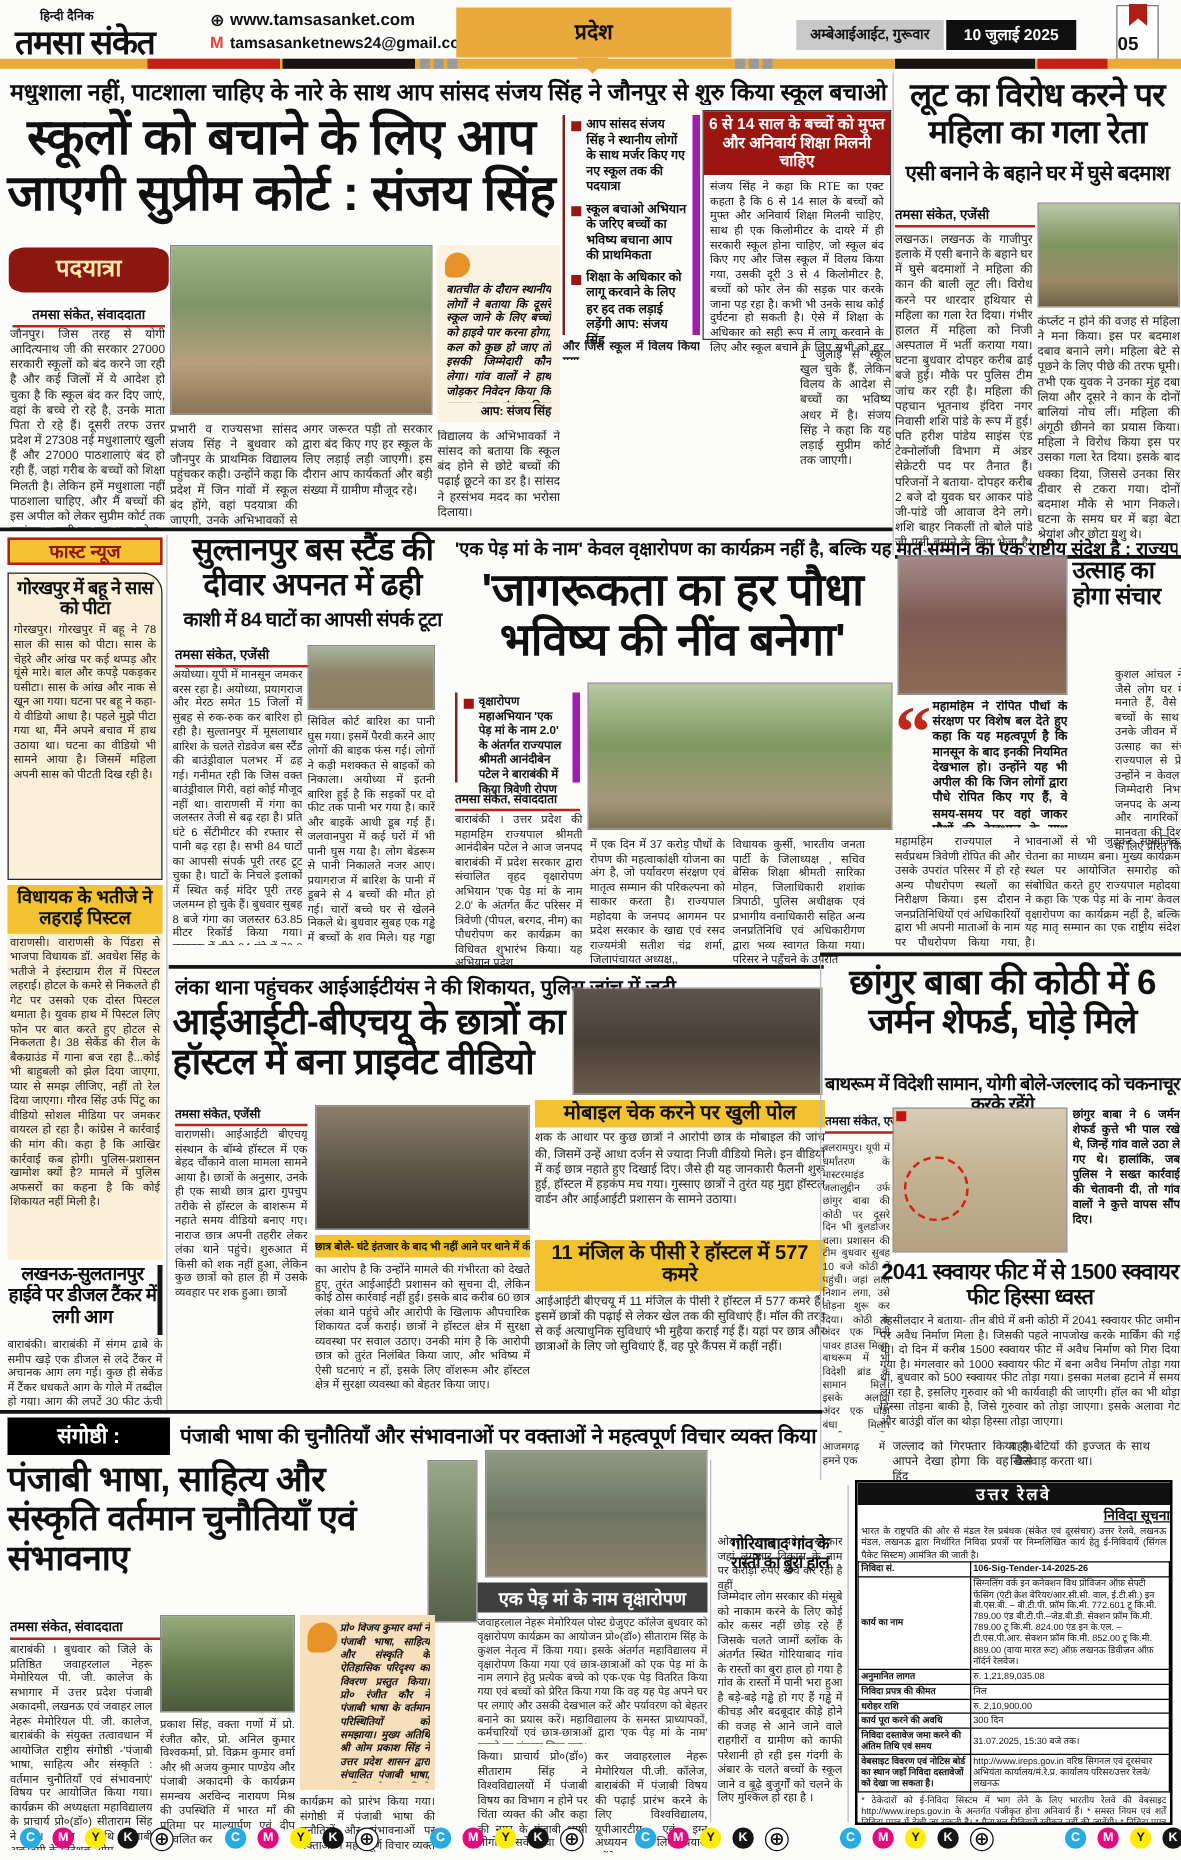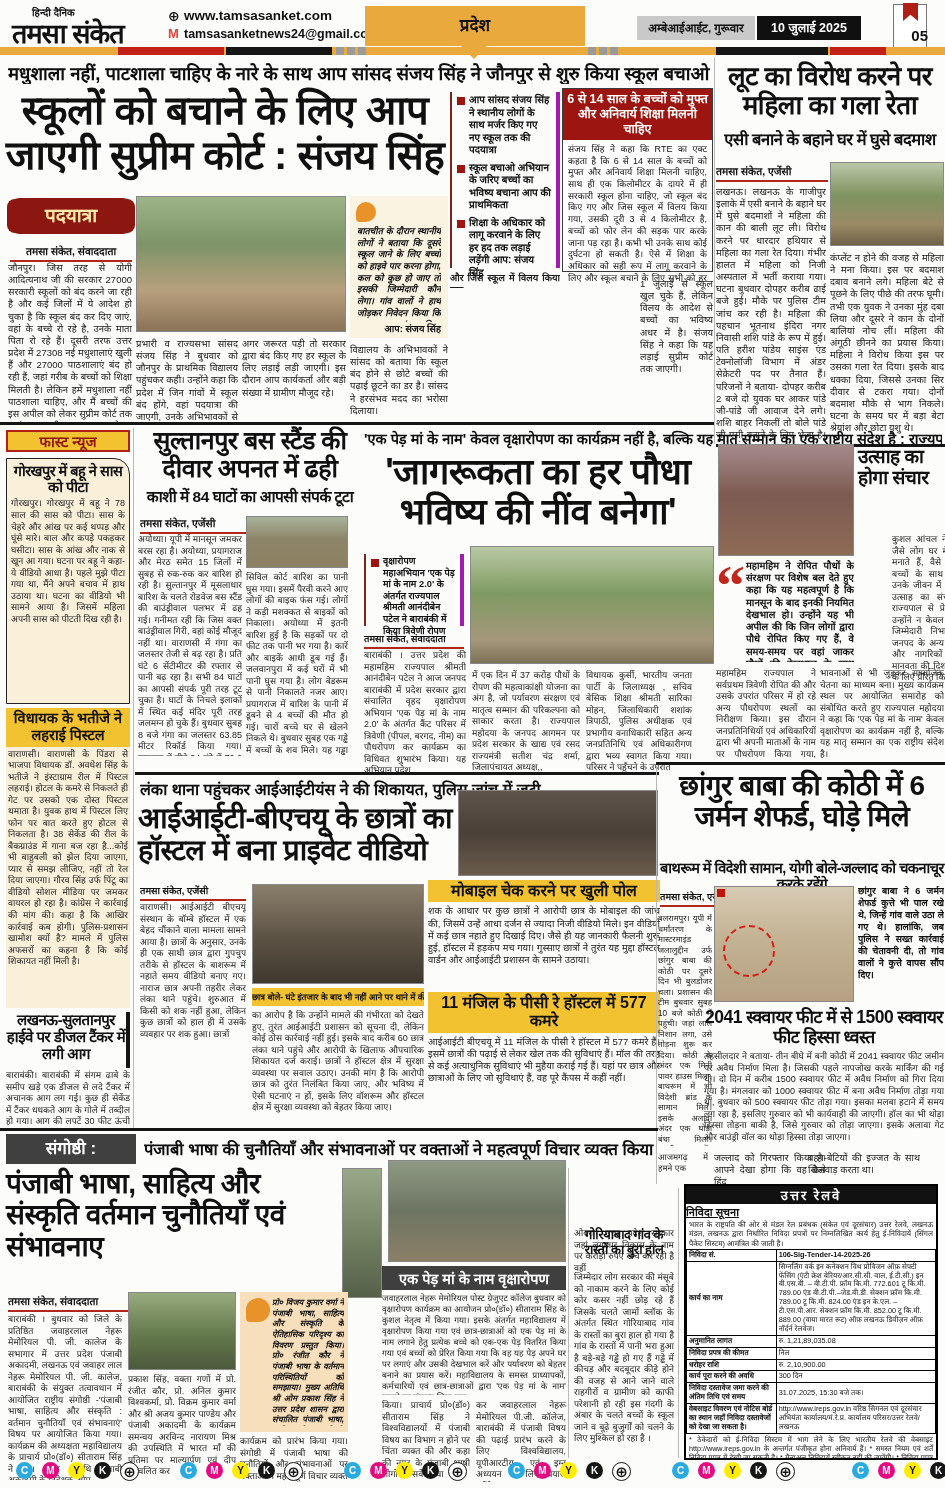--- a/index.html
+++ b/index.html
@@ -8,21 +8,21 @@
   .abs{position:absolute;box-sizing:border-box;}
   .rule{position:absolute;background:#151515;}
   .vsep{position:absolute;background:#b9b9b9;width:1px;}
   .hl{font-weight:800;color:#101010;text-align:center;line-height:1.12;letter-spacing:-.5px;}
   .body-txt{font-size:9.5px;line-height:1.28;text-align:justify;color:#1c1c1c;overflow:hidden;}
   .byline{font-weight:700;font-size:10.5px;color:#111;border-bottom:2px solid #b2271c;padding-bottom:2px;white-space:nowrap;overflow:hidden;}
   .strap{font-weight:800;color:#0d0d0d;white-space:nowrap;overflow:hidden;}
   .ph{position:absolute;box-sizing:border-box;border:1px solid #888;}
   .kickbox{background:#8c1710;border-radius:9px;color:#ffe9a8;font-weight:800;text-align:center;
            box-shadow:-4px 0 0 -1px #8c1710,4px 0 0 -1px #8c1710;}
-  .bullets{border-left:2px solid #7e241b;border-right:4px solid #a21caf;padding:2px 5px;}
+  .bullets{border-left:2px solid #7e241b;border-right:6px solid #a21caf;padding:2px 5px;}
   .b-item{display:flex;gap:4px;margin-bottom:5px;font-size:10px;font-weight:700;line-height:1.25;text-align:left;}
   .b-sq{flex:0 0 8px;height:8px;background:#9c1510;margin-top:3px;}
   .rtebox{border:1px solid #3a3a3a;background:#fff;}
   .rtebox .t{background:#9c1510;color:#fff;font-weight:800;font-size:12.5px;text-align:center;line-height:1.2;padding:3px 2px;}
   .rtebox .b{padding:4px 5px;font-size:9px;line-height:1.3;text-align:justify;overflow:hidden;}
   .qbox{background:#fbf3e1;padding:6px 7px 4px 7px;}
   .bub{position:absolute;width:20px;height:20px;border-radius:50% 50% 50% 4px;background:#e8922a;}
   .bub::after{content:"";position:absolute;left:2px;bottom:-6px;border:7px solid transparent;border-top-color:#e8922a;border-left-width:3px;}
   .q-txt{font-size:9px;font-weight:600;line-height:1.3;text-align:justify;font-style:italic;}
   .fastT{background:#f3c231;border:2px solid #b02018;color:#8e1710;font-weight:800;font-size:15px;text-align:center;}
@@ -51,21 +51,21 @@
     <div class="abs" style="left:168px;top:8px;font-size:14px;font-weight:800;">⊕</div>
     <div class="abs" style="left:184px;top:8px;font-size:13.5px;font-weight:800;">www.tamsasanket.com</div>
     <div class="abs" style="left:168px;top:26px;font-size:13px;font-weight:800;color:#ea4335;">M</div>
     <div class="abs" style="left:184px;top:27px;font-size:12.5px;font-weight:800;">tamsasanketnews24@gmail.com</div>
     <div class="abs" style="left:365px;top:6px;width:220px;height:40px;background:#e9a93d;font-size:17px;font-weight:800;text-align:center;line-height:40px;">प्रदेश</div>
     <div class="abs" style="left:461px;top:46px;width:0;height:0;border:13px solid transparent;border-top:13px solid #e9a93d;"></div>
     <div class="abs" style="left:637px;top:16px;width:118px;height:24px;background:#c9c9c9;font-size:11.5px;font-weight:800;text-align:center;line-height:24px;">अम्बेआईआईट, गुरूवार</div>
     <div class="abs" style="left:757px;top:16px;width:104px;height:24px;background:#101010;color:#fff;font-size:12.5px;font-weight:800;text-align:center;line-height:24px;">10 जुलाई 2025</div>
     <div class="abs" style="left:893px;top:4px;width:34px;height:44px;border:1px solid #777;background:#fff;">
       <div class="abs" style="left:9px;top:-2px;width:15px;height:18px;background:#b01f16;clip-path:polygon(0 0,100% 0,100% 100%,50% 65%,0 100%);"></div>
-      <div class="abs" style="left:0;top:22px;width:34px;text-align:right;font-size:15px;font-weight:800;">05</div>
+      <div class="abs" style="left:0;top:22px;width:34px;text-align:left;font-size:15px;font-weight:800;">05</div>
     </div>
 
     <div class="abs" style="left:0;top:47px;width:945px;height:8px;background:#e9a93d;">
       <div class="abs" style="left:118px;top:0;width:106px;height:8px;background:#c32017;"></div>
       <div class="abs" style="left:226px;top:0;width:106px;height:8px;background:#151515;"></div>
       <div class="abs" style="left:336px;top:0;width:8px;height:8px;background:#9a9a9a;"></div>
       <div class="abs" style="left:347px;top:0;width:8px;height:8px;background:#9a9a9a;"></div>
       <div class="abs" style="left:358px;top:0;width:8px;height:8px;background:#9a9a9a;"></div>
       <div class="abs" style="left:588px;top:0;width:8px;height:8px;background:#9a9a9a;"></div>
       <div class="abs" style="left:599px;top:0;width:8px;height:8px;background:#9a9a9a;"></div>
@@ -200,21 +200,21 @@
   <div class="abs cap" style="left:858px;top:886px;width:86px;height:130px;">छांगुर बाबा ने 6 जर्मन शेफर्ड कुत्ते भी पाल रखे थे, जिन्हें गांव वाले उठा ले गए थे। हालांकि, जब पुलिस ने सख्त कार्रवाई की चेतावनी दी, तो गांव वालों ने कुत्ते वापस सौंप दिए।</div>
   <div class="abs" style="left:704px;top:1008px;width:240px;height:140px;">
     <div class="hl" style="font-size:17.5px;">2041 स्क्वायर फीट में से 1500 स्क्वायर फीट हिस्सा ध्वस्त</div>
     <div class="body-txt" style="height:92px;margin-top:4px;font-size:9px;">तहसीलदार ने बताया- तीन बीघे में बनी कोठी में 2041 स्क्वायर फीट जमीन पर अवैध निर्माण मिला है। जिसकी पहले नापजोख करके मार्किंग की गई थी। दो दिन में करीब 1500 स्क्वायर फीट में अवैध निर्माण को गिरा दिया गया है। मंगलवार को 1000 स्क्वायर फीट में बना अवैध निर्माण तोड़ा गया था, बुधवार को 500 स्क्वायर फीट तोड़ा गया। इसका मलबा हटाने में समय लग रहा है, इसलिए गुरुवार को भी कार्यवाही की जाएगी। हॉल का भी थोड़ा हिस्सा तोड़ना बाकी है, जिसे गुरुवार को तोड़ा जाएगा। इसके अलावा गेट और बाउंड्री वॉल का थोड़ा हिस्सा तोड़ा जाएगा।</div>
   </div>
   <div class="abs body-txt" style="left:658px;top:1152px;width:50px;height:32px;font-size:8.5px;">आजमगढ़ में हमने एक</div>
   <div class="abs body-txt" style="left:714px;top:1152px;width:112px;height:32px;">जल्लाद को गिरफ्तार किया है। आपने देखा होगा कि वह कैसे हिंदू</div>
   <div class="abs body-txt" style="left:808px;top:1152px;width:112px;height:32px;">बहन-बेटियों की इज्जत के साथ खिलवाड़ करता था।</div>
 
   <div class="rule" style="left:0;top:1128px;width:658px;height:3px;"></div>
-  <div class="abs" style="left:6px;top:1134px;width:130px;height:30px;background:#404040;color:#fff;font-size:17px;font-weight:800;text-align:center;line-height:30px;">संगोष्ठी :</div>
+  <div class="abs" style="left:6px;top:1134px;width:130px;height:30px;background:#000000;color:#fff;font-size:17px;font-weight:800;text-align:center;line-height:30px;">संगोष्ठी :</div>
   <div class="abs hl" style="left:6px;top:1168px;width:330px;height:116px;font-size:28px;text-align:left;">पंजाबी भाषा, साहित्य और संस्कृति वर्तमान चुनौतियाँ एवं संभावनाए</div>
   <div class="abs strap" style="left:144px;top:1134px;width:516px;height:30px;font-size:16.5px;line-height:30px;">पंजाबी भाषा की चुनौतियाँ और संभावनाओं पर वक्ताओं ने महत्वपूर्ण विचार व्यक्त किया</div>
   <div class="ph" style="left:342px;top:1168px;width:40px;height:130px;background:linear-gradient(180deg,#9aa88a 0%,#6e7d5e 60%,#55604a 100%);"></div>
   <div class="ph" style="left:388px;top:1160px;width:178px;height:102px;background:linear-gradient(180deg,#8e9a84 0%,#6d7562 50%,#8c7f68 100%);"></div>
   <div class="abs byline" style="left:8px;top:1294px;width:150px;">तमसा संकेत, संवाददाता</div>
   <div class="abs body-txt" style="left:8px;top:1314px;width:114px;height:166px;font-size:9px;">बाराबंकी । बुधवार को जिले के प्रतिष्ठित जवाहरलाल नेहरू मेमोरियल पी. जी. कालेज के सभागार में उत्तर प्रदेश पंजाबी अकादमी, लखनऊ एवं जवाहर लाल नेहरू मेमोरियल पी. जी. कालेज, बाराबंकी के संयुक्त तत्वावधान में आयोजित राष्ट्रीय संगोष्ठी -'पंजाबी भाषा, साहित्य और संस्कृति : वर्तमान चुनौतियाँ एवं संभावनाएं' विषय पर आयोजित किया गया। कार्यक्रम की अध्यक्षता महाविद्यालय के प्राचार्य प्रो०(डॉ०) सीताराम सिंह ने की। मुख्य अतिथि पंजाबी अकादमी के निदेशक ओम</div>
   <div class="ph" style="left:128px;top:1292px;width:108px;height:78px;background:linear-gradient(180deg,#97ab7d 0%,#64794c 55%,#4c5a3c 100%);"></div>
   <div class="abs body-txt" style="left:128px;top:1374px;width:108px;height:106px;font-size:9px;">प्रकाश सिंह, वक्ता गणों में प्रो. रंजीत कौर, प्रो. अनिल कुमार विश्वकर्मा, प्रो. विक्रम कुमार वर्मा और श्री अजय कुमार पाण्डेय और पंजाबी अकादमी के कार्यक्रम समन्वय अरविन्द नारायण मिश्र की उपस्थिति में भारत माँ की प्रतिमा पर माल्यार्पण एवं दीप प्रज्वलित कर</div>
   <div class="abs" style="left:240px;top:1292px;width:108px;height:140px;background:#f8dfbc;padding:4px;box-sizing:border-box;">
     <span class="bub" style="left:6px;top:6px;width:24px;height:24px;"></span>
@@ -229,21 +229,21 @@
   <div class="abs body-txt" style="left:476px;top:1400px;width:90px;height:82px;font-size:9px;">कर जवाहरलाल नेहरू मेमोरियल पी.जी. कॉलेज, बाराबंकी में पंजाबी विषय की पढ़ाई प्रारंभ करने के लिए विश्वविद्यालय, यूपीआरटीयू, एवं इग्नू अध्ययन के लिए प्रयास करेंगे।</div>
 
   <div class="vsep" style="left:568px;top:1168px;height:290px;"></div>
   <div class="abs body-txt" style="left:574px;top:1180px;width:100px;height:44px;font-size:9px;margin-top:48px;">ओबरा। उत्तर प्रदेश सरकार जहां लगातार विकास के नाम पर करोड़ों रुपए खर्च कर रही है वहीं</div>
   <div class="abs hl" style="left:574px;top:1228px;width:100px;height:40px;font-size:13px;">गोरियाबाद गांव के रास्तों का बुरा हाल</div>
   <div class="abs body-txt" style="left:574px;top:1272px;width:100px;height:186px;font-size:9px;">जिम्मेदार लोग सरकार की मंसूबे को नाकाम करने के लिए कोई कोर कसर नहीं छोड़ रहे हैं जिसके चलते जामों ब्लॉक के अंतर्गत स्थित गोरियाबाद गांव के रास्तों का बुरा हाल हो गया है गांव के रास्तों में पानी भरा हुआ है बड़े-बड़े गड्ढे हो गए हैं गड्ढे में कीचड़ और बदबूदार कीड़े होने की वजह से आने जाने वाले राहगीरों व ग्रामीण को काफी परेशानी हो रही इस गंदगी के अंबार के चलते बच्चों के स्कूल जाने व बूढ़े बुजुर्गों को चलने के लिए मुश्किल हो रहा है ।</div>
   <div class="vsep" style="left:678px;top:1188px;height:270px;"></div>
 
   <div class="abs" style="left:684px;top:1184px;width:254px;height:276px;border:2px solid #000;background:#fff;overflow:hidden;">
     <div style="background:#111;color:#fff;font-weight:800;font-size:13px;text-align:center;letter-spacing:2px;">उत्तर रेलवे</div>
-    <div style="font-weight:800;font-size:11px;text-align:left;text-decoration:underline;">निविदा सूचना</div>
+    <div style="font-weight:800;font-size:11px;text-align:right;text-decoration:underline;">निविदा सूचना</div>
     <div style="font-size:7.4px;line-height:1.25;text-align:justify;padding:1px 3px;">भारत के राष्ट्रपति की ओर से मंडल रेल प्रबंधक (संकेत एवं दूरसंचार) उत्तर रेलवे, लखनऊ मंडल, लखनऊ द्वारा निर्धारित निविदा प्रपत्रों पर निम्नलिखित कार्य हेतु ई-निविदायें (सिंगल पैकेट सिस्टम) आमंत्रित की जाती है।</div>
     <table class="tenderTbl">
       <tbody>
           <tr>
             <td class="l" style="width:36%;">निविदा सं.</td>
             <td style="font-weight:700;">106-Sig-Tender-14-2025-26</td>
           </tr>
       <tr>
             <td class="l">कार्य का नाम</td>
             <td>सिग्नलिंग वर्क इन कनेक्शन विथ प्रोविजन ऑफ़ सेफ्टी फेंसिंग (एंटी क्रेश बेरियर/आर.सी.सी. वाल, ई.टी.सी.) इन बी.एस.बी. – बी.टी.पी. फ्रॉम कि.मी. 772.601 टू कि.मी. 789.00 एंड बी.टी.पी.–जेड.बी.डी. सेक्शन फ्रॉम कि.मी. 789.00 टू कि.मी. 824.00 एंड इन के.एल. – टी.एस.पी.आर. सेक्शन फ्रॉम कि.मी. 852.00 टू कि.मी. 889.00 (वाया मारत रूट) ऑफ़ लखनऊ डिवीज़न ऑफ़ नॉर्दर्न रेलवेज।</td>

